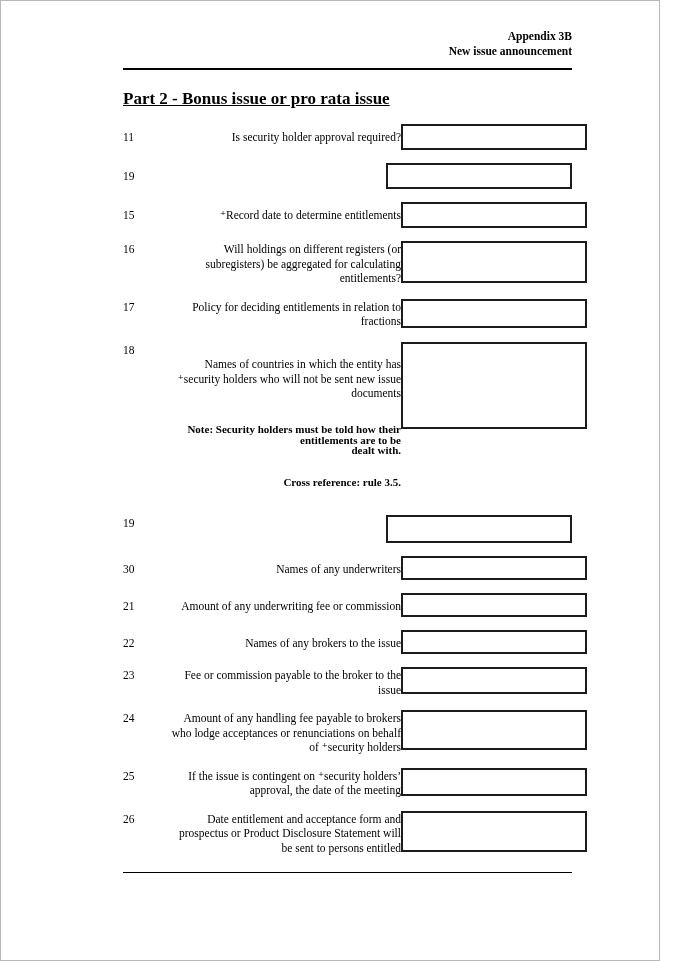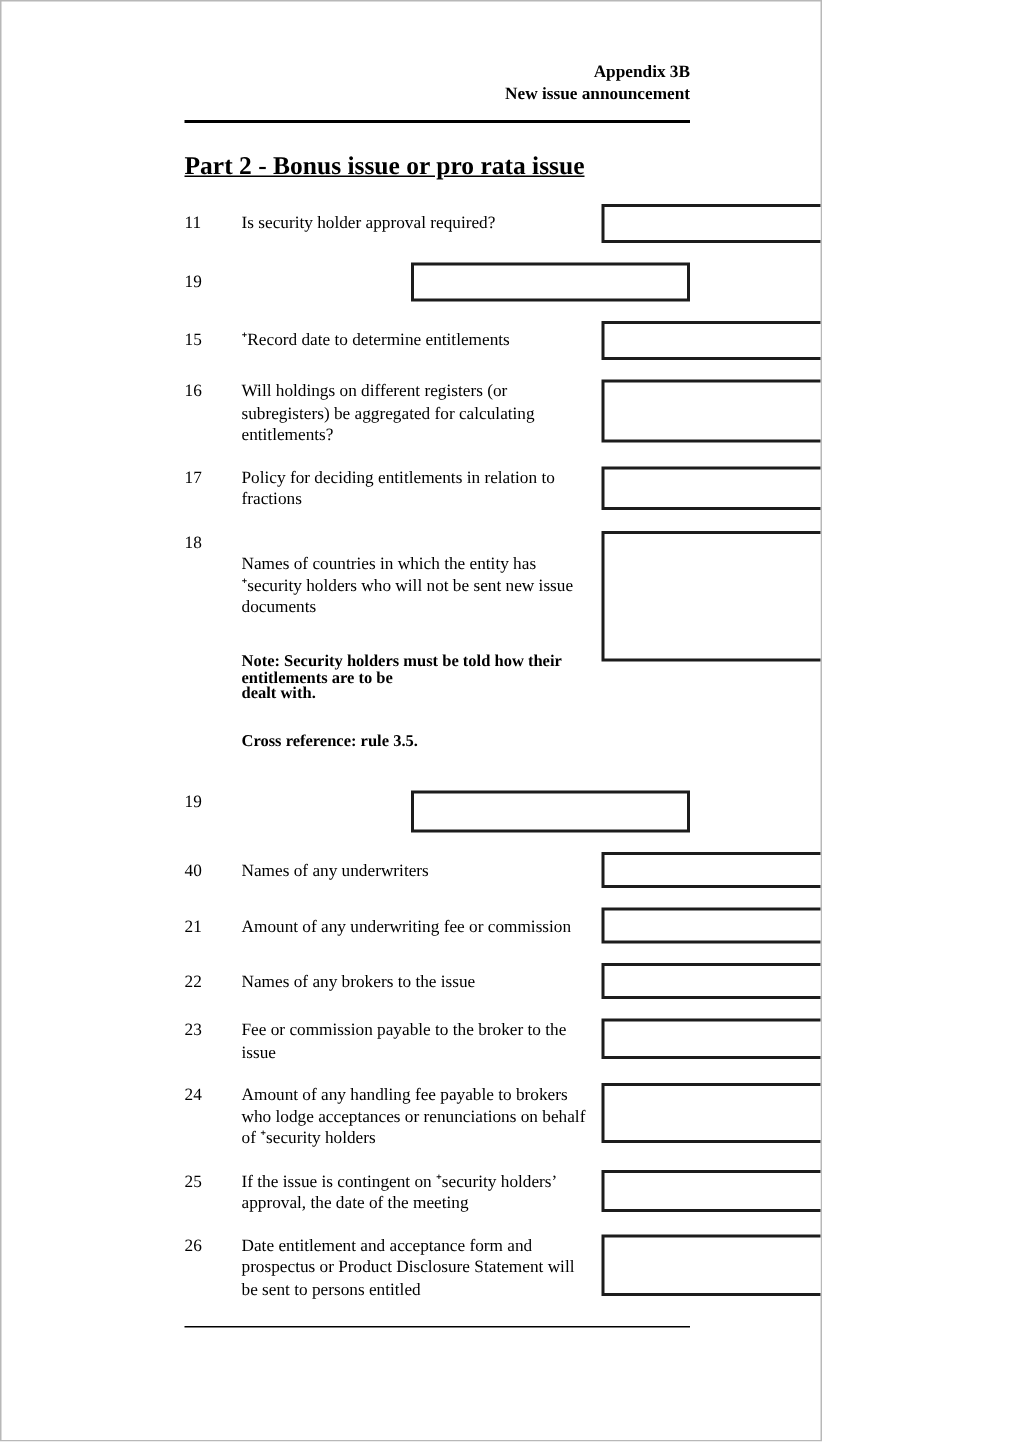--- a/index.html
+++ b/index.html
@@ -1,28 +1,28 @@
 <!DOCTYPE html>
 <html><head>
 <meta charset="utf-8">
 <style>
   html,body { margin:0; padding:0; background:#ffffff; }
   .page {
-    width:548px; height:961px; box-sizing:border-box;
+    width:660px; height:961px; box-sizing:border-box;
     border:1px solid #b8b8b8; background:#fff;
-    padding:40px 87px 0 122px;
+    padding:28px 87px 0 122px;
     font-family:"Liberation Serif","DejaVu Serif",serif;
     color:#000; overflow:hidden;
   }
   .header { text-align:right; font-weight:bold; font-size:11.5px; line-height:15px; }
   .rule-thick { border:none; border-top:2.5px solid #000; margin:9px 0 0 0; }
   .title { font-size:17px; font-weight:bold; margin:19px 0 15px 0; line-height:20px;text-decoration:underline; }
-  .row { display:flex; margin-bottom:13px;font-family:Liberation Serif, serif; }
+  .row { display:flex; margin-bottom:13px; }
   .num { width:38px; flex:none; font-size:11.5px; line-height:14.5px; }
-  .label { width:240px; flex:none; font-size:11.5px; line-height:14.5px; white-space:pre-line; }
+  .label { width:240px; flex:none; font-size:11.5px; line-height:14.5px; white-space:pre-line;text-align:right; }
   .pad .num, .pad .label { padding-top:6px; }
   .mpad .num, .mpad .label { padding-top:1px; }
   .box {
     margin-left:auto; width:186px; flex:none; box-sizing:border-box;
     border:2px solid #1c1c1c; background:#fff;
   }
   .bh26{height:26px}.bh42{height:42px}.bh29{height:29px}.bh87{height:87px}
   .bh28{height:28px}.bh24{height:24px}.bh27{height:27px}.bh40{height:40px}.bh41{height:41px}
   .note { font-size:11px; line-height:10.5px; font-weight:bold; margin-top:9px; }
   .note2 { margin-top:7px; }
@@ -89,21 +89,21 @@
       </div>
       <div class="box bh87"></div>
     </div>
 
     <div class="row mpad">
       <div class="num">19</div>
       <div class="box bh28"></div>
     </div>
 
     <div class="row pad">
-      <div class="num">40</div>
+      <div class="num">30</div>
       <div class="label">Names of any underwriters</div>
       <div class="box bh24"></div>
     </div>
 
     <div class="row pad">
       <div class="num">21</div>
       <div class="label">Amount of any underwriting fee or commission</div>
       <div class="box bh24"></div>
     </div>
 

